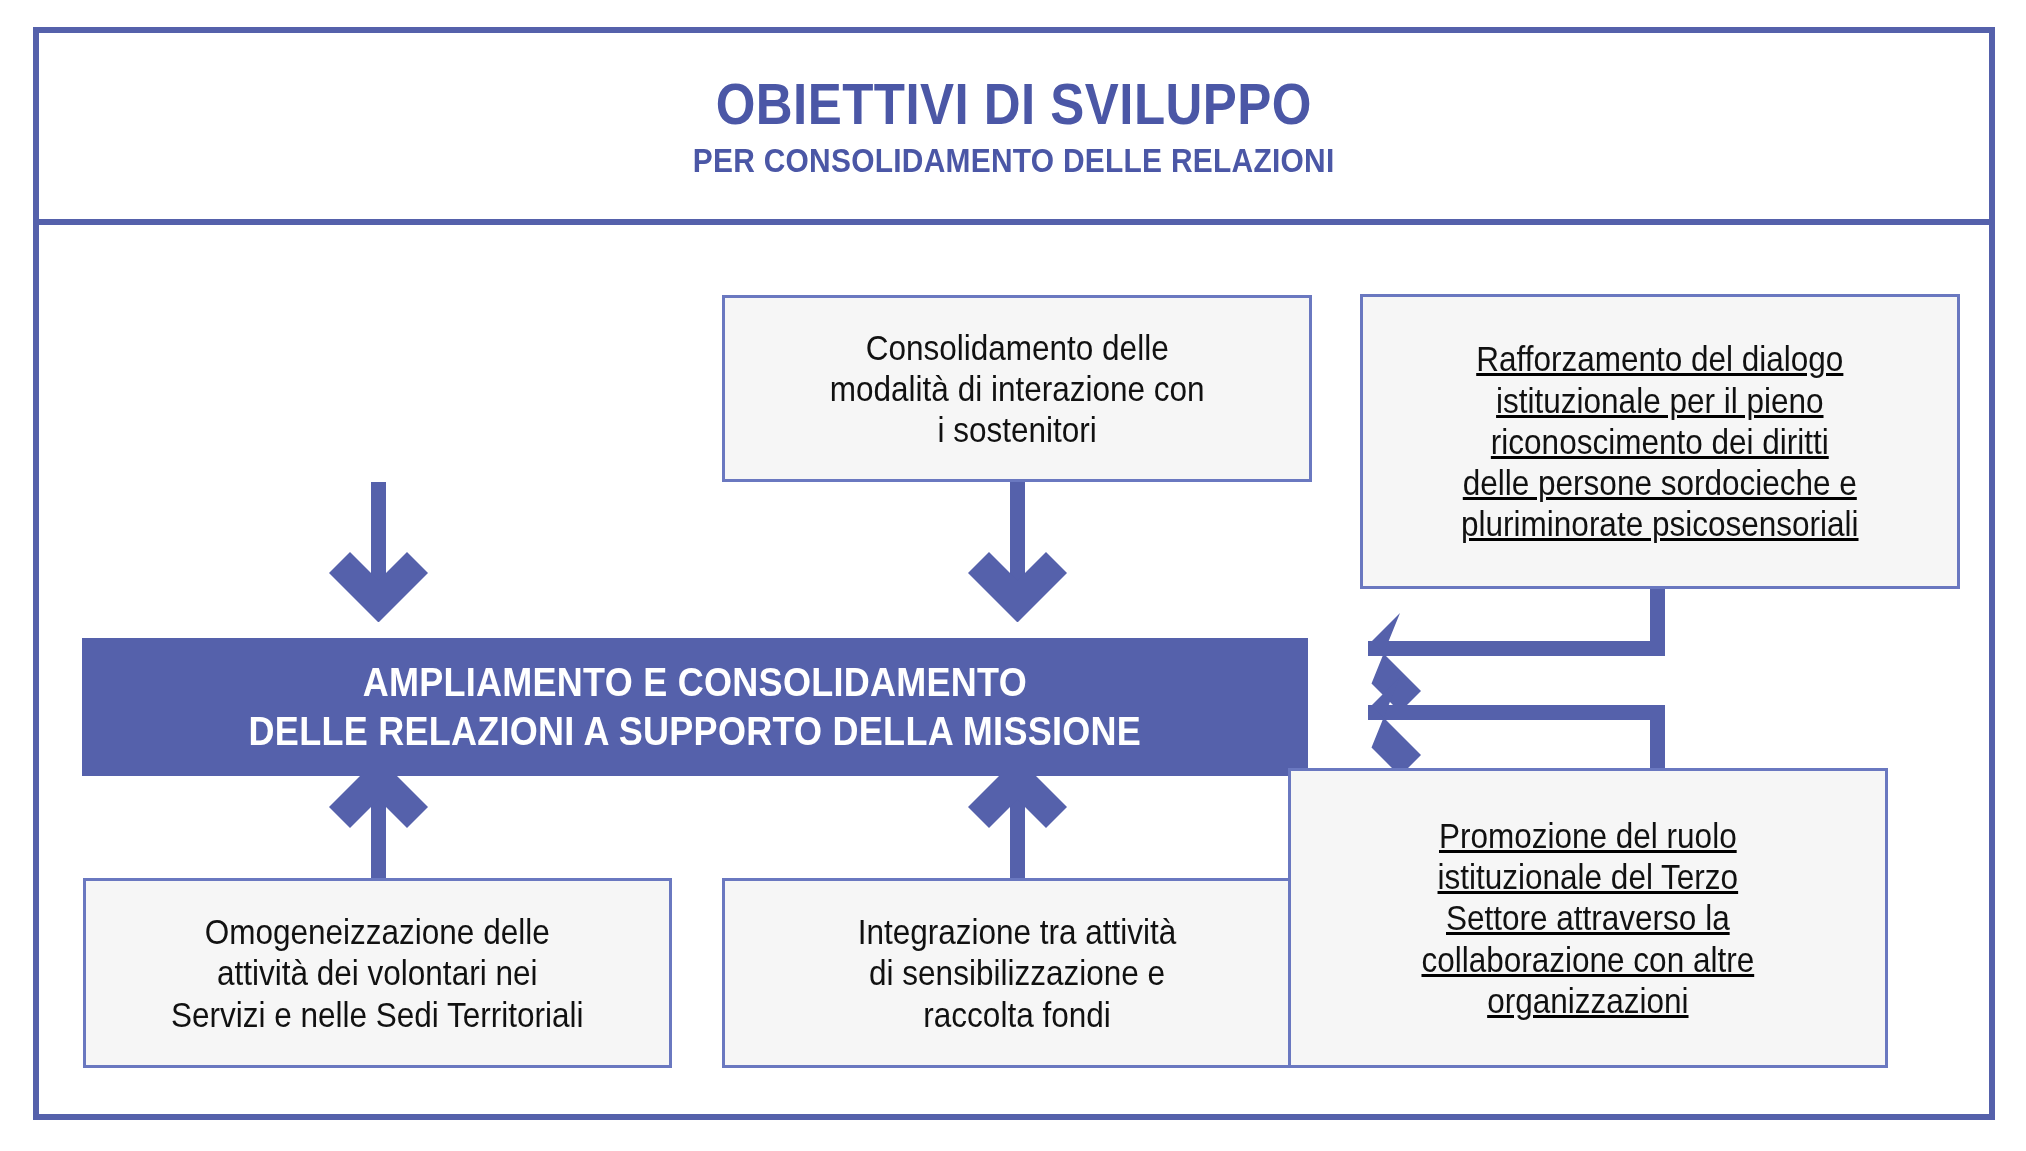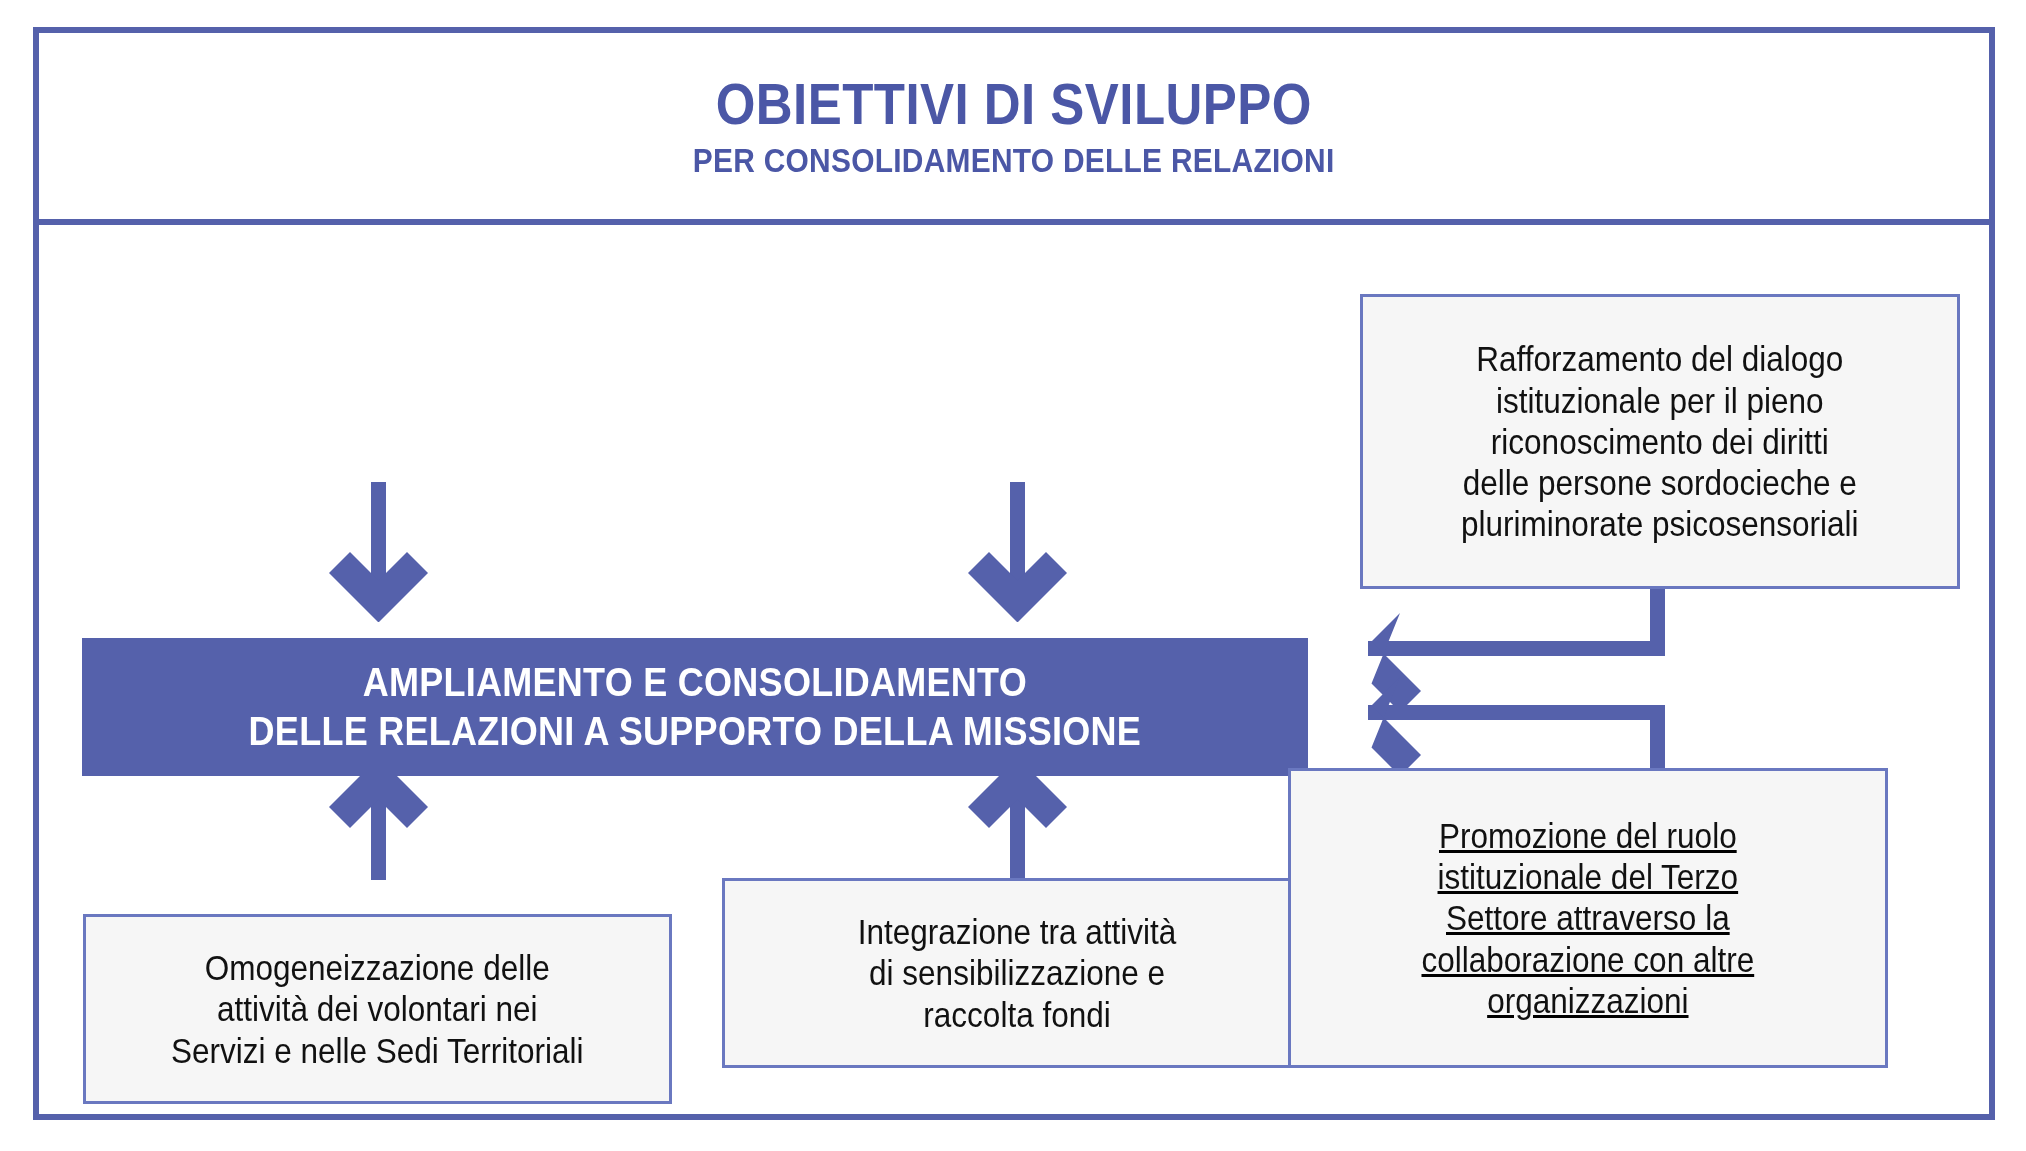--- a/index.html
+++ b/index.html
@@ -55,22 +55,22 @@
   }
   .central-bar .txt{
     color:#ffffff;font-weight:bold;font-size:40px;line-height:1.22;
     letter-spacing:.3px;transform:scaleX(.9);transform-origin:center;
     white-space:pre-line;
   }
 
   
   .n-ampliamento   {left:83px;  top:295px; width:589px;  height:187px;}
   .n-consolidamento{left:722px; top:295px; width:590px;  height:187px;}
-  .n-rafforzamento {left:1360px;top:294px; width:600px;  height:295px;}
-  .n-omogeneizz    {left:83px;  top:878px; width:589px;  height:190px;margin-top:36px;}
+  .n-rafforzamento {left:1360px;top:294px; width:600px;  height:295px;text-decoration:underline;}
+  .n-omogeneizz    {left:83px;  top:878px; width:589px;  height:190px;}
   .n-integrazione  {left:722px; top:878px; width:590px;  height:190px;}
   .n-promozione    {left:1288px;top:768px; width:600px;  height:300px;text-decoration:underline;}
 
   
   .conn-layer{position:absolute;left:0;top:0;width:2026px;height:1151px;
               pointer-events:none;}
 </style>
 </head>
 <body>
 
@@ -113,20 +113,25 @@
     </g>
 
     <g>
       <rect x="1650" y="712" width="15" height="57" fill="#5561ab"></rect>
       <rect x="1368" y="705" width="297" height="15" fill="#5561ab"></rect>
       <path d="M 1400,677 L 1421,656 L 1372,705 L 1372,706 L 1421,755 L 1400,776 L 1371.5,747.5 Z" fill="#5561ab"></path>
     </g>
   </svg>
 
 
+  <div class="node n-consolidamento">
+    <span class="txt">Consolidamento delle
+modalità di interazione con
+i sostenitori</span>
+  </div>
 
   <div class="node n-rafforzamento">
     <span class="txt">Rafforzamento del dialogo
 istituzionale per il pieno
 riconoscimento dei diritti
 delle persone sordocieche e
 pluriminorate psicosensoriali</span>
   </div>
 
   <div class="central-bar">

